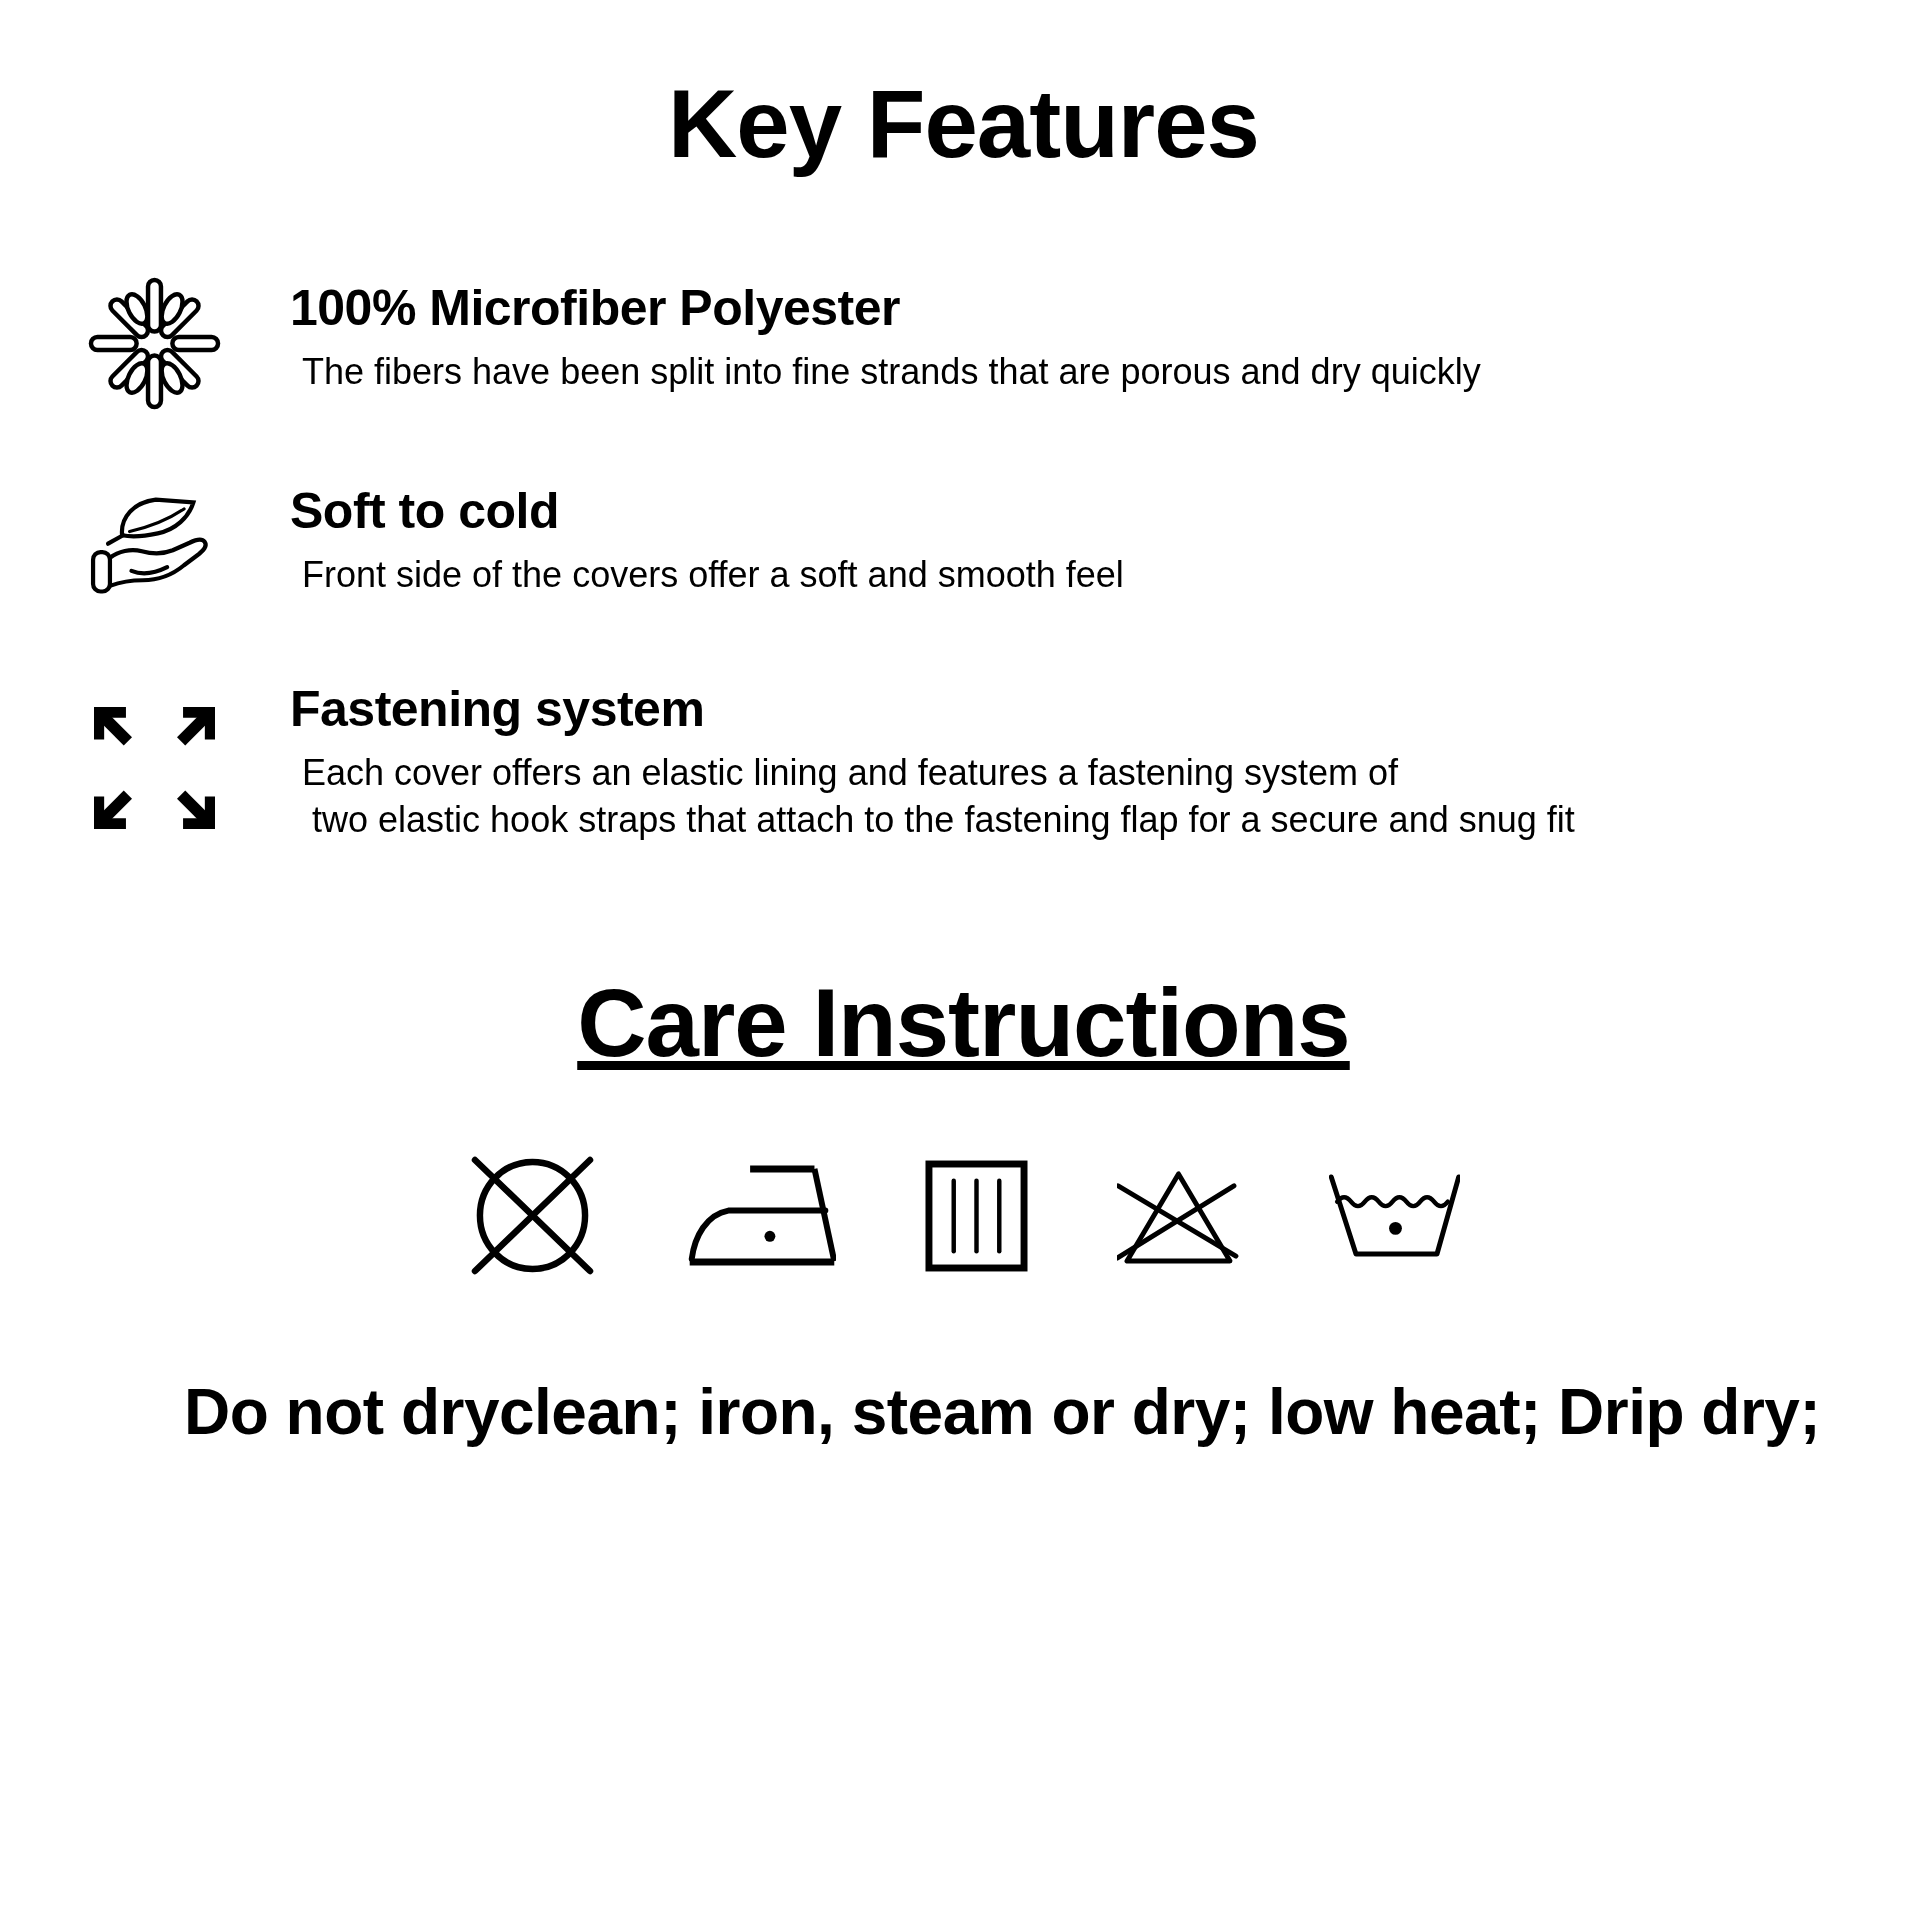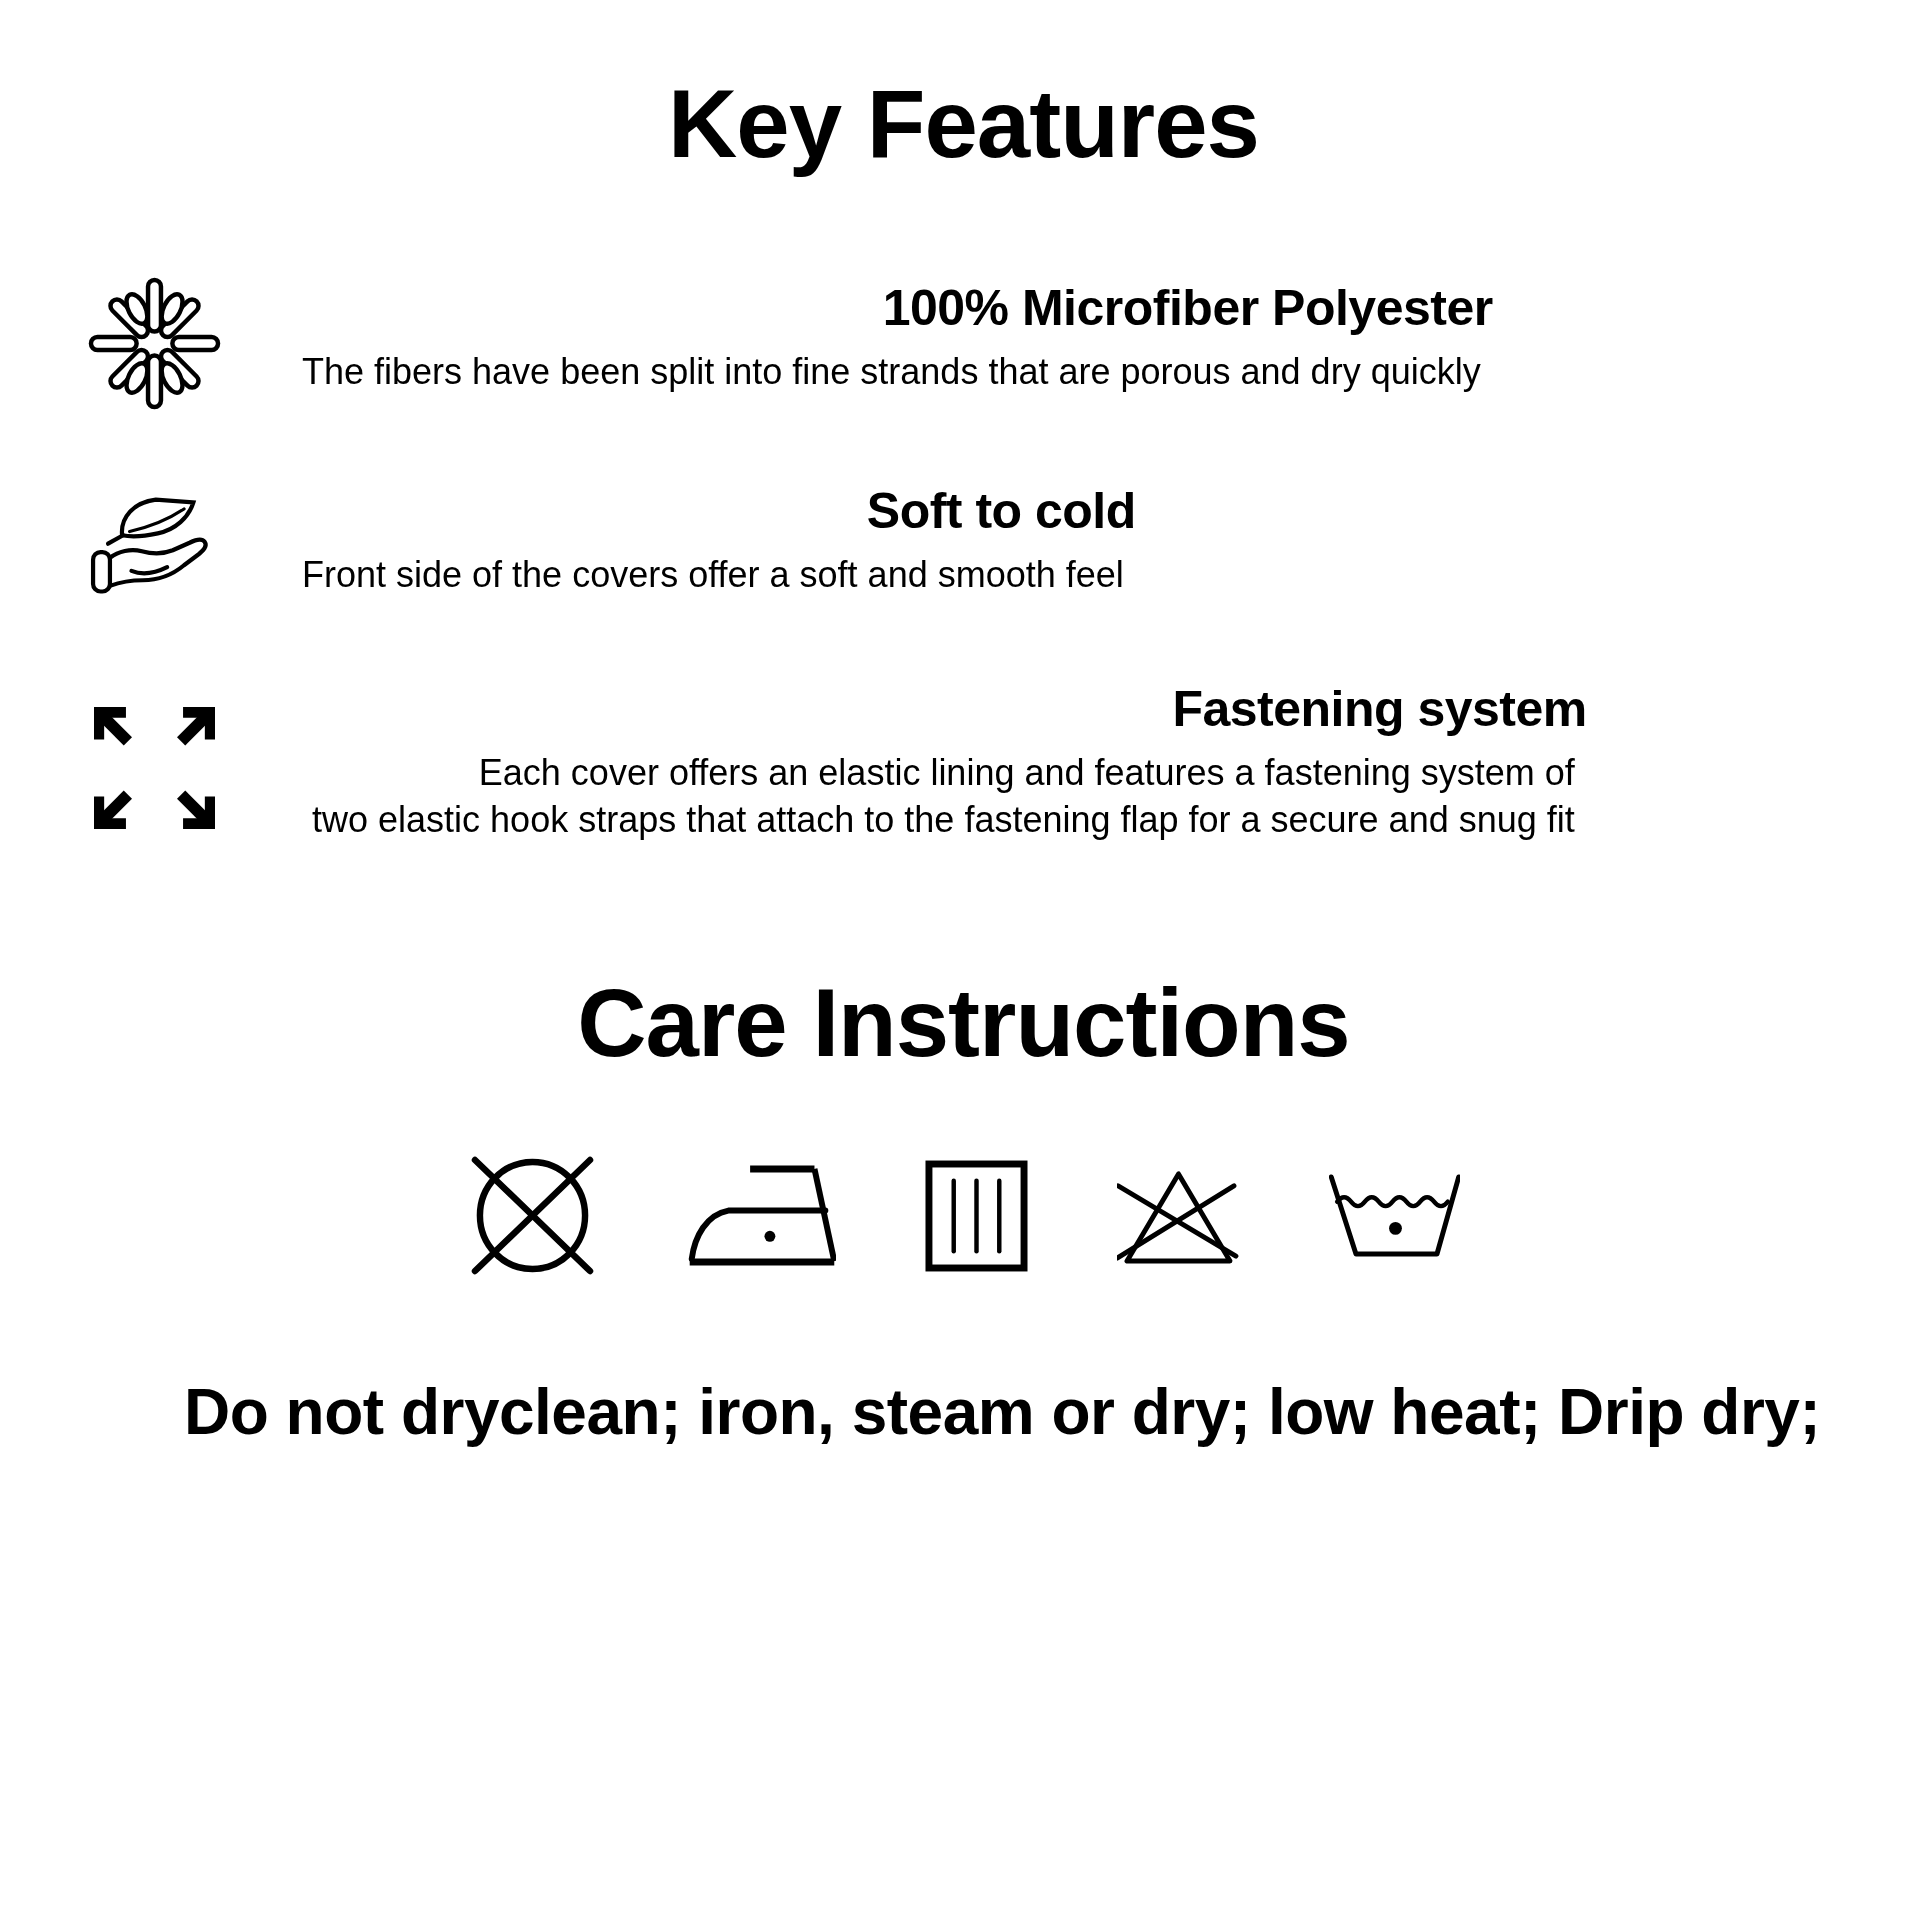--- a/index.html
+++ b/index.html
@@ -13,24 +13,24 @@
   .canvas { width: 1927px; height: 1608px; position: relative; }
 
   .big-title {
     font-size: 96px;
     font-weight: 700;
     text-align: center;
     margin: 0;
     letter-spacing: -1px;
   }
   .kf-title { padding-top: 69px; }
-  .care-title { margin-top: 113px; }
+  .care-title { margin-top: 113px; text-decoration: underline; }
 
   .features { margin: 95px 0 0 79px; }
-  .feature { display: flex; align-items: center; margin-bottom: 69px; text-align: right; }
+  .feature { display: flex; align-items: center; margin-bottom: 69px; }
   .icon-col {
     width: 150px; flex: 0 0 150px;
     display: flex; justify-content: center; align-items: center;
     margin-right: 61px;
   }
   .text-col h2 {
     font-size: 50px; font-weight: 700;
     margin: 0 0 8px 0; letter-spacing: -0.5px;
   }
   .text-col p {

